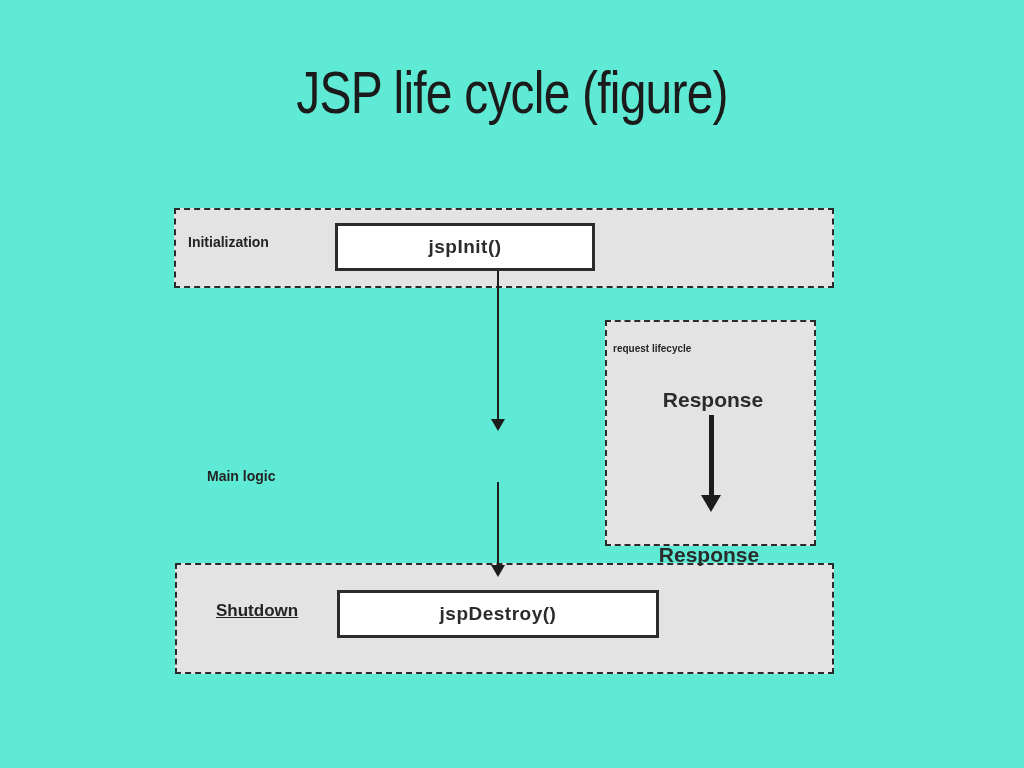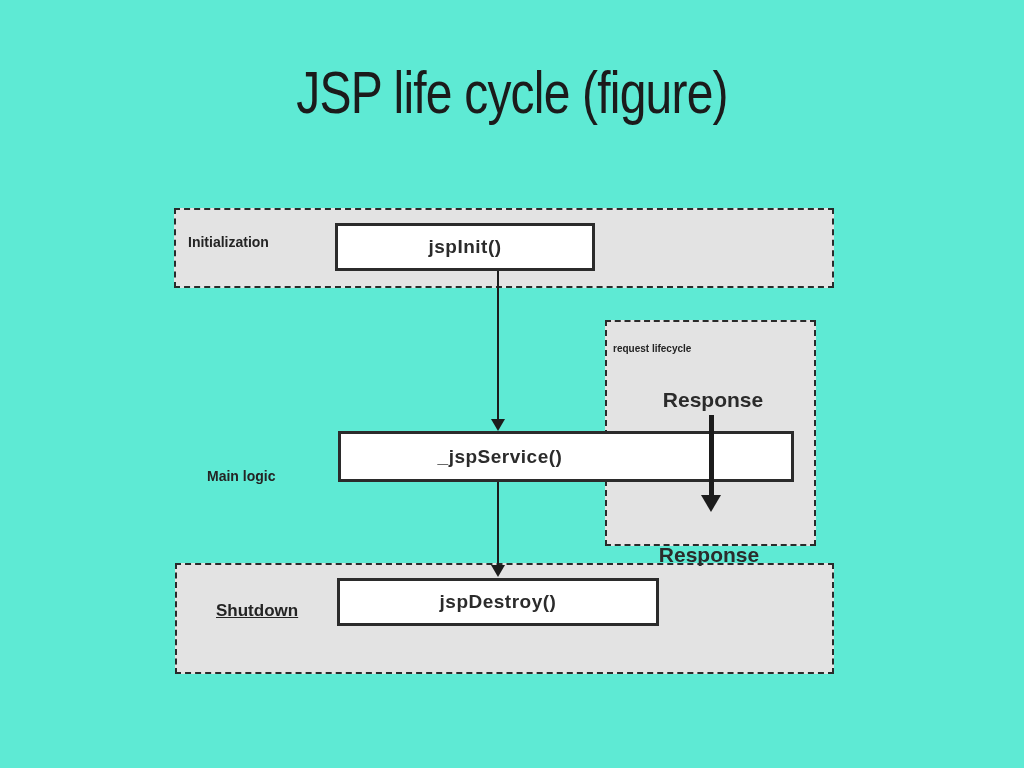--- a/index.html
+++ b/index.html
@@ -46,21 +46,21 @@
     justify-content:center;
     font-weight:bold;
     font-size:19px;
     color:#2b2b2b;
     z-index:2;
     letter-spacing:0.5px;
   }
   #node-jspinit  {left:335px;top:223px;width:260px;height:48px;}
   #node-service  {left:338px;top:431px;width:456px;height:51px;justify-content:flex-start;}
   #node-service .node-text{display:block;width:318px;text-align:center;}
-  #node-jspdestroy{left:337px;top:578px;width:322px;height:48px;}
+  #node-jspdestroy{left:337px;top:590px;width:322px;height:48px;}
 
   #region-init    {left:174px;top:208px;width:660px;height:80px;}
   #region-reqlife {left:605px;top:320px;width:211px;height:226px;}
   #region-shutdown{left:175px;top:563px;width:659px;height:111px;}
 
   #label-init    {left:188px;top:234px;font-size:14px;}
   #label-mainlogic{left:207px;top:468px;font-size:14px;}
   #label-shutdown{left:216px;top:601px;font-size:17px;text-decoration:underline;}
   #label-reqlife {left:613px;top:343px;font-size:10px;}
 
@@ -110,23 +110,20 @@
 
   <div class="vline" id="arrow1-line"></div>
   <div class="ahead" id="arrow1-head"></div>
 
   <div class="region" id="region-reqlife"></div>
   <span class="region-label" id="label-reqlife">request lifecycle</span>
   <span class="flow-text" id="text-request">Response</span>
   <span class="flow-text" id="text-response">Response</span>
 
   <span class="region-label" id="label-mainlogic">Main logic</span>
-  <div class="node" id="node-service">
-    <span class="node-text">_jspService()</span>
-  </div>
 
   <div class="vline" id="arrow3-line"></div>
   <div class="ahead" id="arrow3-head"></div>
 
   <div class="vline" id="arrow2-line"></div>
   <div class="ahead" id="arrow2-head"></div>
 
   <div class="region" id="region-shutdown"></div>
   <span class="region-label" id="label-shutdown">Shutdown</span>
   <div class="node" id="node-jspdestroy">jspDestroy()</div>

